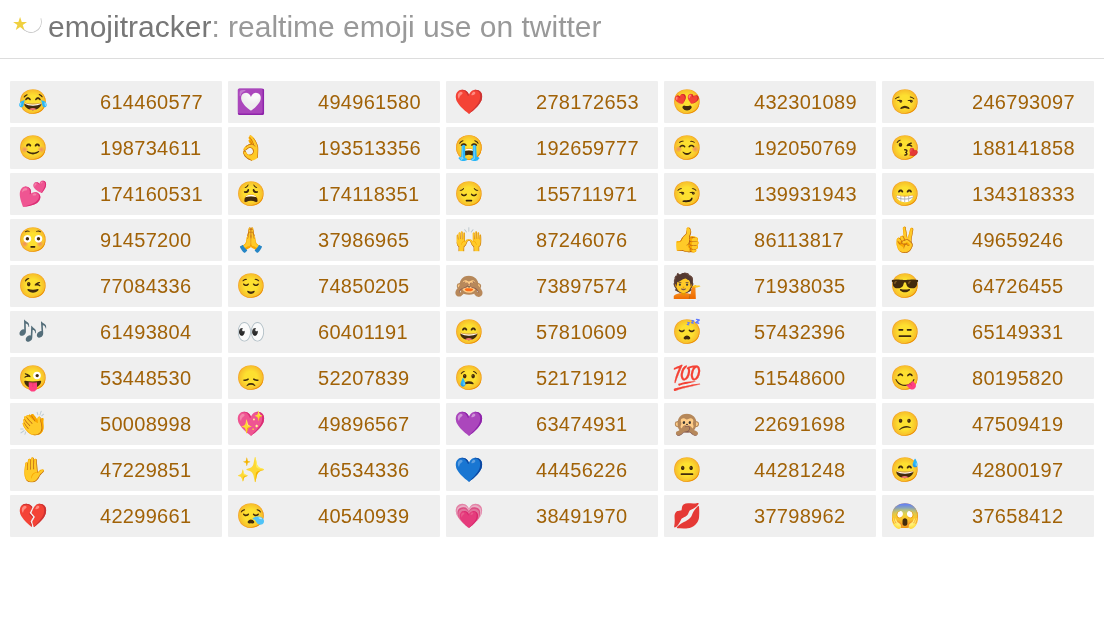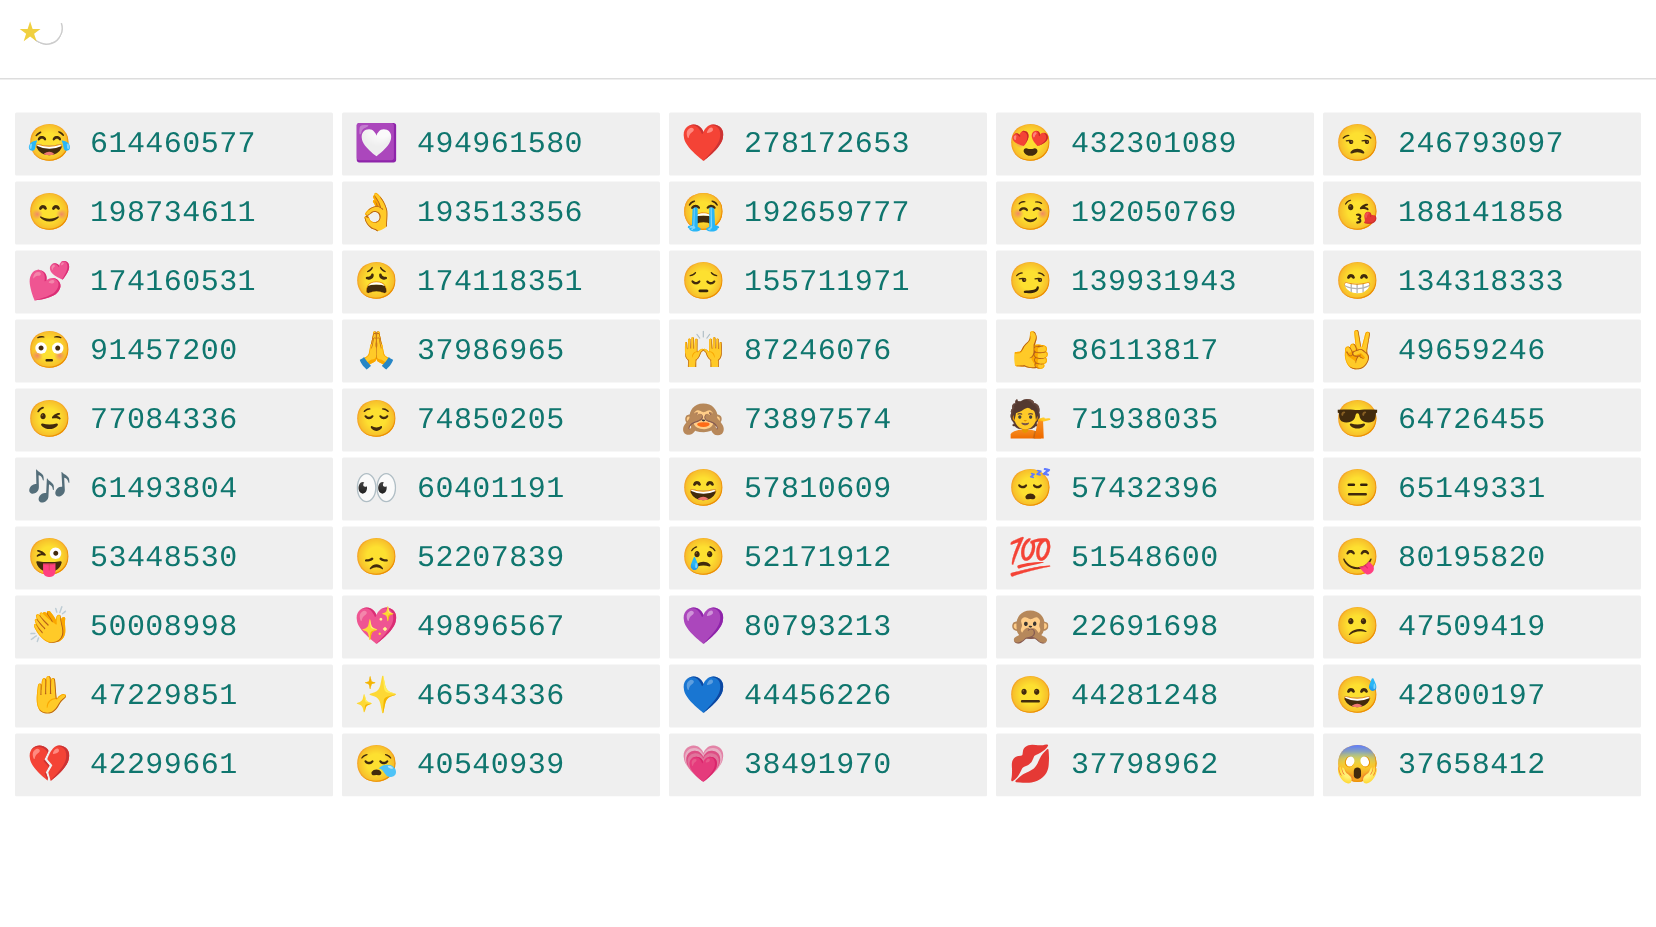--- a/index.html
+++ b/index.html
@@ -72,33 +72,37 @@
     }
     .emoji {
       font-size: 24px;
       line-height: 1;
       width: 28px;
       text-align: center;
       flex-shrink: 0;
     }
     .count {
       font-size: 20px;
-      color: #0f766e;
+      color: #a16207;
       letter-spacing: 0.3px;
-      font-family: Liberation Mono, monospace;
+      font-family: Liberation Sans, sans-serif;
+      margin-left: 40px;
     }
   </style>
 </head>
 <body>
 
 <header>
   <span class="logo-icon">
     <span class="tail"></span>
     <span class="star">★</span>
   </span>
+  <h1>
+    <span class="brand">emojitracker</span><span class="tagline">: </span><span class="tagline">realtime emoji use on twitter</span>
+  </h1>
 </header>
 
 <main class="grid" id="emoji-grid">
 <div class="cell">
       <span class="emoji">😂</span>
       <span class="count">614460577</span>
     </div>
     <div class="cell">
       <span class="emoji">💟</span>
       <span class="count">494961580</span>
@@ -238,21 +242,21 @@
     <div class="cell">
       <span class="emoji">👏</span>
       <span class="count">50008998</span>
     </div>
     <div class="cell">
       <span class="emoji">💖</span>
       <span class="count">49896567</span>
     </div>
     <div class="cell">
       <span class="emoji">💜</span>
-      <span class="count">80793213</span>
+      <span class="count">63474931</span>
     </div>
     <div class="cell">
       <span class="emoji">🙊</span>
       <span class="count">22691698</span>
     </div>
     <div class="cell">
       <span class="emoji">😕</span>
       <span class="count">47509419</span>
     </div>
     <div class="cell">

